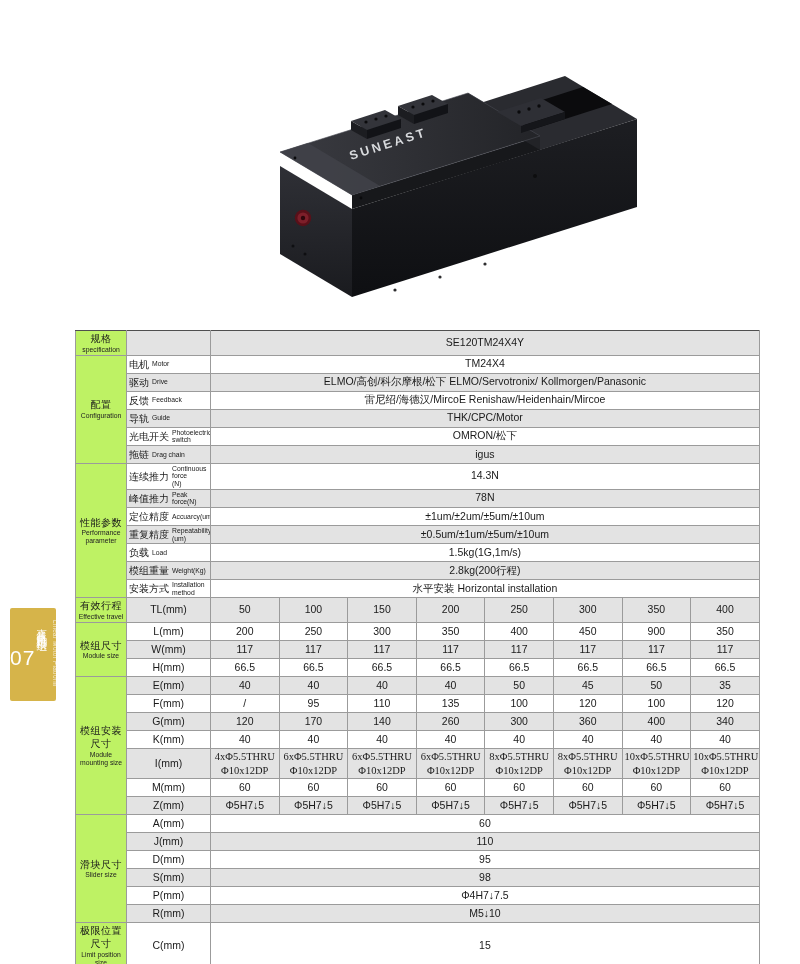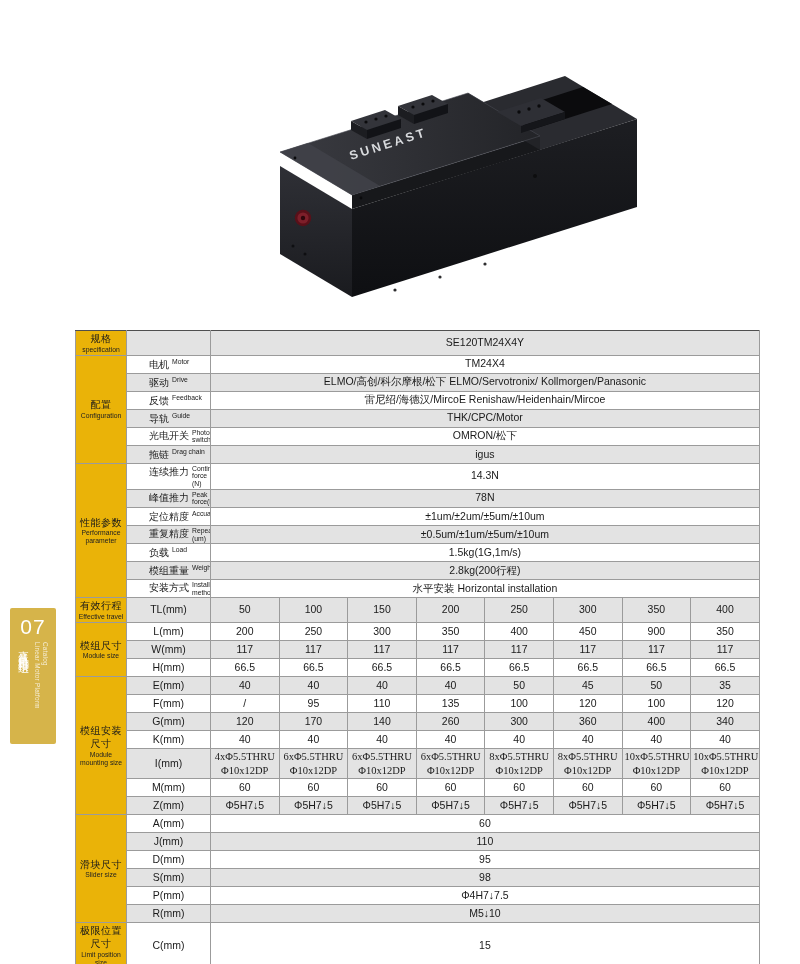--- a/index.html
+++ b/index.html
@@ -1,23 +1,23 @@
 <!DOCTYPE html>
 <html style="--gold: #d6b44a; --shade: #e3e3e3;"><head>
 <meta charset="utf-8">
 <style>
   * { box-sizing: border-box; margin: 0; padding: 0; }
   html,body { width:800px; height:964px; background:#fff; }
   body { position:relative; font-family:"Liberation Sans", sans-serif; color:#1a1a1a; overflow:hidden; }
 
   
   .chapter-tab{
-    position:absolute; left:10px; top:608px; width:46px; height:136px;
+    position:absolute; left:10px; top:608px; width:46px; height:93px;
     background:var(--gold,#d6b44a); border-radius:2px; color:#fff;
-    display:flex; flex-direction:column; align-items:center;
+    display:flex; align-items:center;
   }
   .tab-num{ font-size:21px; margin-top:7px; letter-spacing:1px; font-weight:400; }
   .tab-texts{ display:flex; flex-direction:row; margin-top:3px; gap:1px; align-items:flex-start; }
   .tab-cn{ writing-mode:vertical-lr; font-size:10.5px; letter-spacing:2.5px; }
   .tab-en{ writing-mode:vertical-lr; font-size:6.3px; line-height:1.35; height:72px;
            color:rgba(255,255,255,0.78); letter-spacing:0.3px; }
 
   
   .product-figure{ position:absolute; left:235px; top:48px; width:420px; height:255px; }
   .product-figure svg{ width:100%; height:100%; display:block; }
@@ -27,26 +27,26 @@
     position:absolute; left:75px; top:330px; width:684px;
     border-collapse:collapse; table-layout:fixed; background:#fff;
     border:1.5px solid #4f4f4f;
   }
   table.spec td{
     border:1px solid #9b9b9b; font-size:10.5px; text-align:center; vertical-align:middle;
     padding:1px 2px; line-height:1.3; height:18px; white-space:pre-line; overflow:hidden;
   }
   tr.sect td{ border-top:1.5px solid #4f4f4f; }
   tr.shade td{ background:var(--shade,#e3e3e3); }
-  tr.shade td.cat, td.cat{ background:#eab308; }
+  tr.shade td.cat, td.cat{ background:#bef264; }
   td.cat{ padding:0 1px; }
   .cat-cn{ font-size:10px; letter-spacing:0.5px; }
   .cat-en{ font-size:6.8px; color:#222; line-height:1.2; margin-top:0.5px; white-space:pre-line; }
   td.lbl{ text-align:left; padding-left:4px; }
-  .lbl-wrap{ display:flex; align-items:flex-start; gap:3px;margin-left:20px; }
+  .lbl-wrap{ display:flex; align-items:center; gap:3px; }
   .lbl-cn{ font-size:10px; white-space:nowrap; }
   .lbl-en{ font-size:6.8px; line-height:1.12; text-align:left; white-space:pre-line; }
   td.dim{ font-size:10.5px;margin-top:24px; }
   td.two-line{ font-size:8.3px; line-height:1.25; padding:2px 0;font-family:Liberation Serif, serif; }
 </style>
 </head>
 <body>
 
 <div class="chapter-tab">
   <div class="tab-num">07</div>

